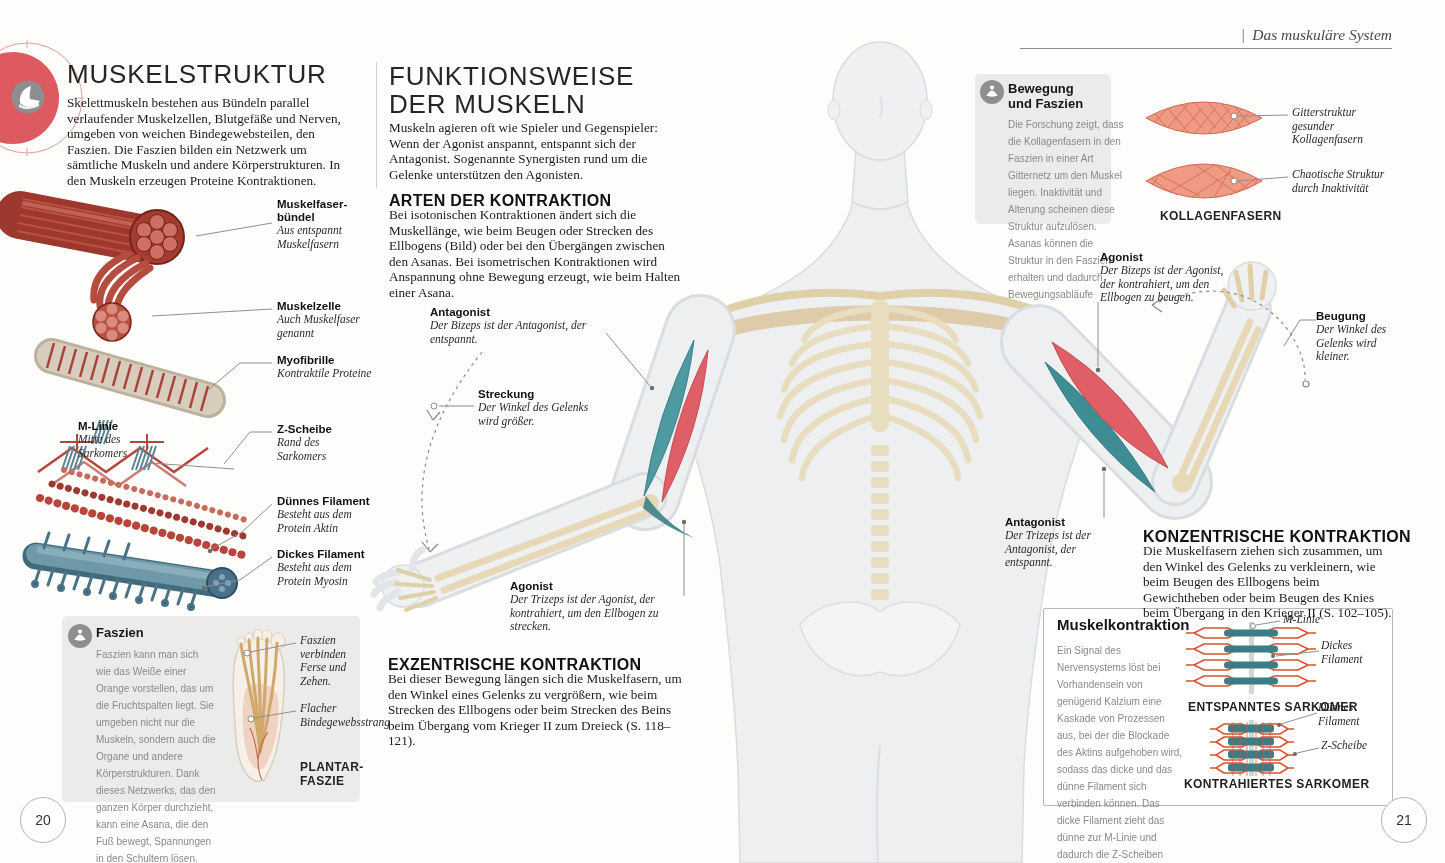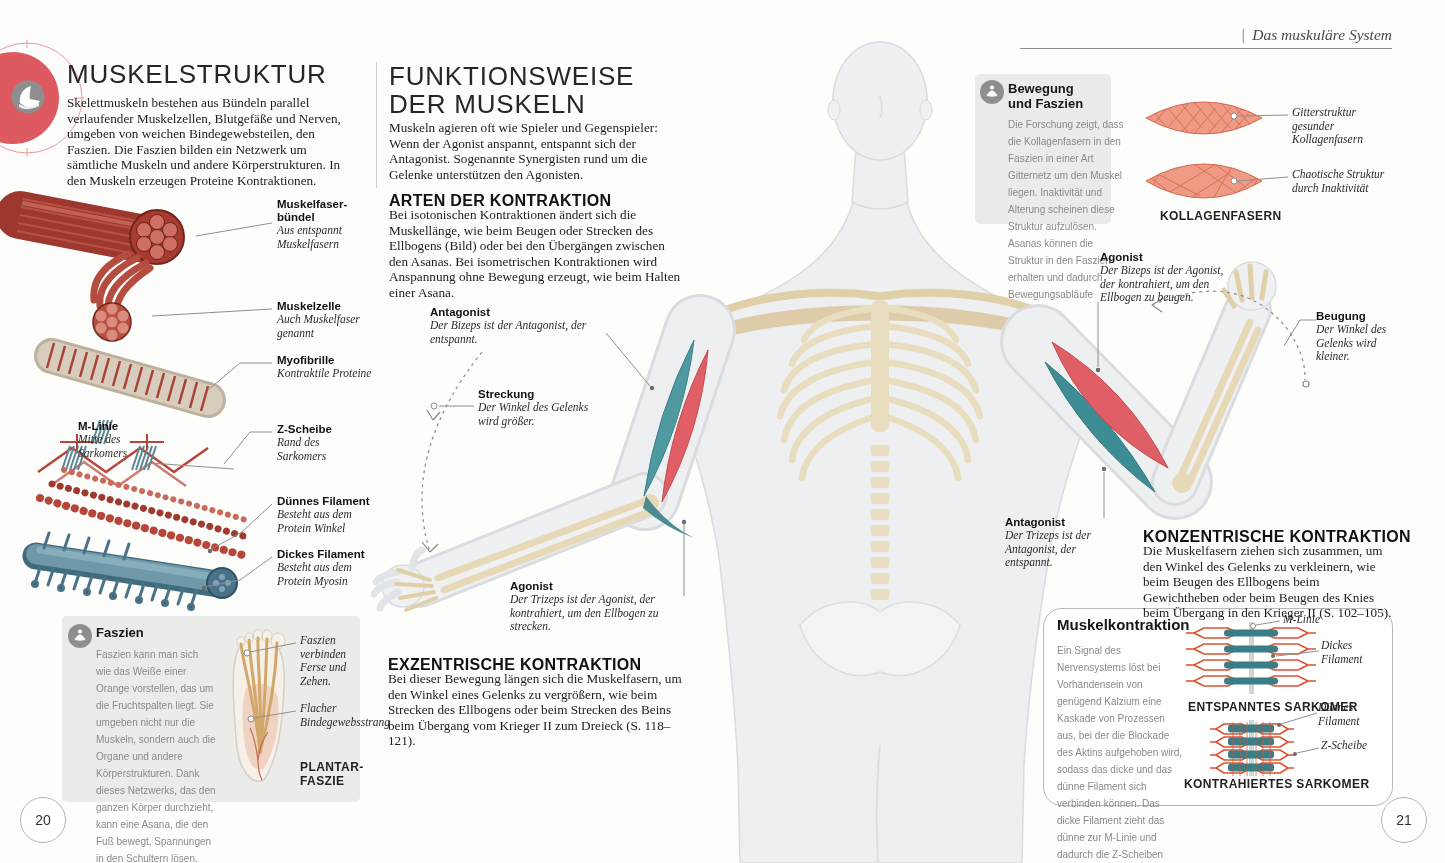--- a/index.html
+++ b/index.html
@@ -12,21 +12,21 @@
   .lbl .t{font-weight:bold;font-size:11.5px;line-height:13px;color:#111}
   .lbl .d{font-family:"Liberation Serif",serif;font-style:italic;font-size:11.5px;line-height:13.5px;color:#2b2b2b}
   .ra{text-align:left}
   .ital{font-family:"Liberation Serif",serif;font-style:italic;font-size:11.5px;line-height:13.5px;color:#2b2b2b}
   .cap{font-weight:bold;font-size:12px;letter-spacing:.4px;color:#222}
   .box{position:absolute;background:#ebebe9;border-radius:5px}
   .boxtitle{font-weight:bold;font-size:13px;line-height:14.5px;color:#161616}
   .boxtext{font-size:10px;line-height:17px;color:#8a8a8a}
   .icon-circle{position:absolute;width:24px;height:24px;border-radius:50%;background:#8e8e8e;
                display:flex;align-items:center;justify-content:center}
-  .wbox{position:absolute;background:#fff;border:1.5px solid #b9b9b5;border-radius:19px}
+  .wbox{position:absolute;background:#fff;border:1.5px solid #b9b9b5;border-radius:2px}
   .pagenum{position:absolute;width:44px;height:44px;border:1px solid #b5b3ae;border-radius:50%;
            background:#fff;display:flex;align-items:center;justify-content:center;font-size:14px;color:#333}
   .hsection{font-weight:bold;font-size:13px;letter-spacing:1.3px;color:#3a3a3a}
   .hdiv{color:#9a9a9a;font-size:14px;padding:0 7px}
   .hsub{font-family:"Liberation Serif",serif;font-style:italic;font-size:15.5px;color:#4a4a4a}
   .hline{position:absolute;height:1px;background:#8c8c8c}
   .vrule{position:absolute;width:1px;background:#cfcfcb}
   svg{display:block}
   .overlay{position:absolute;left:0;top:0;pointer-events:none}
 </style>
@@ -407,21 +407,21 @@
 <div class="L lbl" style="left:78px;top:420px;width:85px">
   <div class="t">M-Linie</div>
   <div class="d">Mitte des Sarkomers</div>
 </div>
 <div class="L lbl" style="left:277px;top:423px;width:90px">
   <div class="t">Z-Scheibe</div>
   <div class="d">Rand des Sarkomers</div>
 </div>
 <div class="L lbl" style="left:277px;top:495px;width:110px">
   <div class="t">Dünnes Filament</div>
-  <div class="d">Besteht aus dem Protein Winkel</div>
+  <div class="d">Besteht aus dem Protein Aktin</div>
 </div>
 <div class="L lbl" style="left:277px;top:548px;width:110px">
   <div class="t">Dickes Filament</div>
   <div class="d">Besteht aus dem Protein Myosin</div>
 </div>
 
 <div class="L ital" style="left:300px;top:634px;width:75px">Faszien verbinden Ferse und Zehen.</div>
 <div class="L ital" style="left:300px;top:702px;width:72px">Flacher Bindegewebsstrang</div>
 <div class="L cap" style="left:300px;top:760px;width:80px">PLANTAR-FASZIE</div>
 

